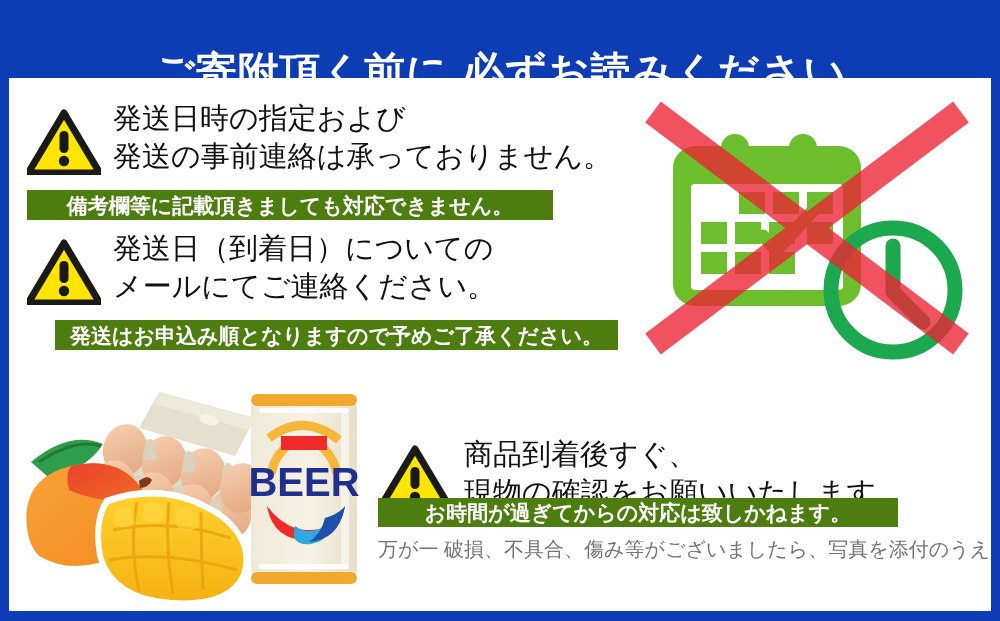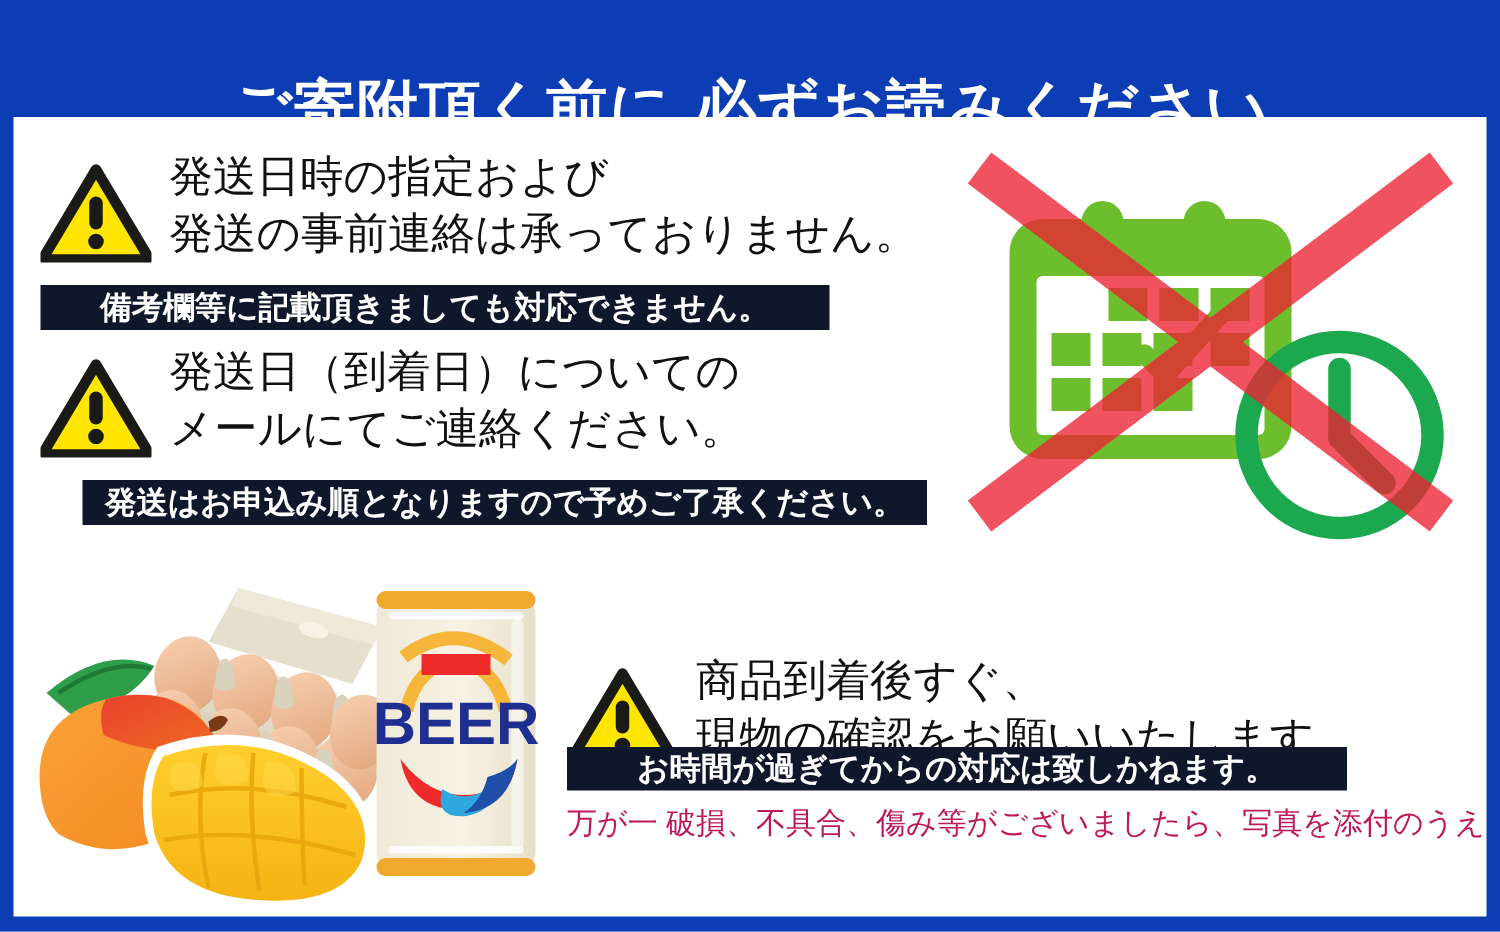--- a/index.html
+++ b/index.html
@@ -47,31 +47,31 @@
   .tri svg{display:block;width:74px;height:66px;}
   .lines{
     margin-left:12px;
     color:#111111;
     font-size:29px;
     font-weight:500;
     line-height:1.30;
     white-space:nowrap;
   }
   .redbar{
-    background:#0f172a;
+    background:#4d7c0f;
     color:#ffffff;
     font-size:21px;
     font-weight:bold;
     text-align:center;
     line-height:1.0;
     display:flex;align-items:center;justify-content:center;
     white-space:nowrap;
   }
   .note{
-    color:#be185d;
+    color:#737373;
     font-size:20px;
     line-height:1.45;
     white-space:nowrap;
   }
 
   
   #block1{left:18px;top:22px;}
   #bar1{position:absolute;left:18px;top:112px;width:526px;height:30px;}
   
   #block2{left:18px;top:152px;}

